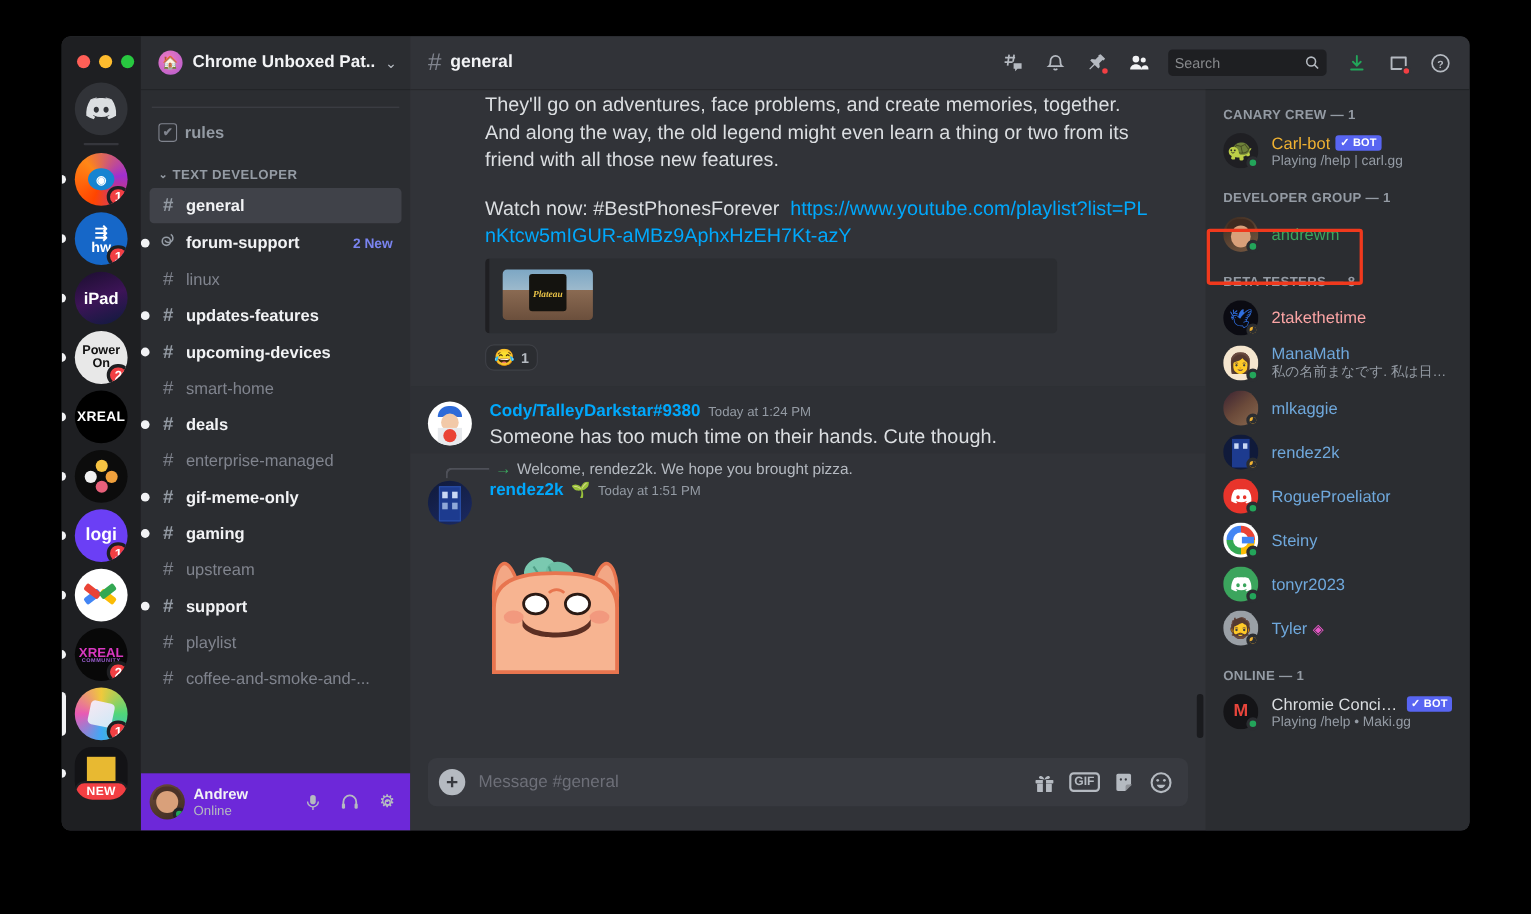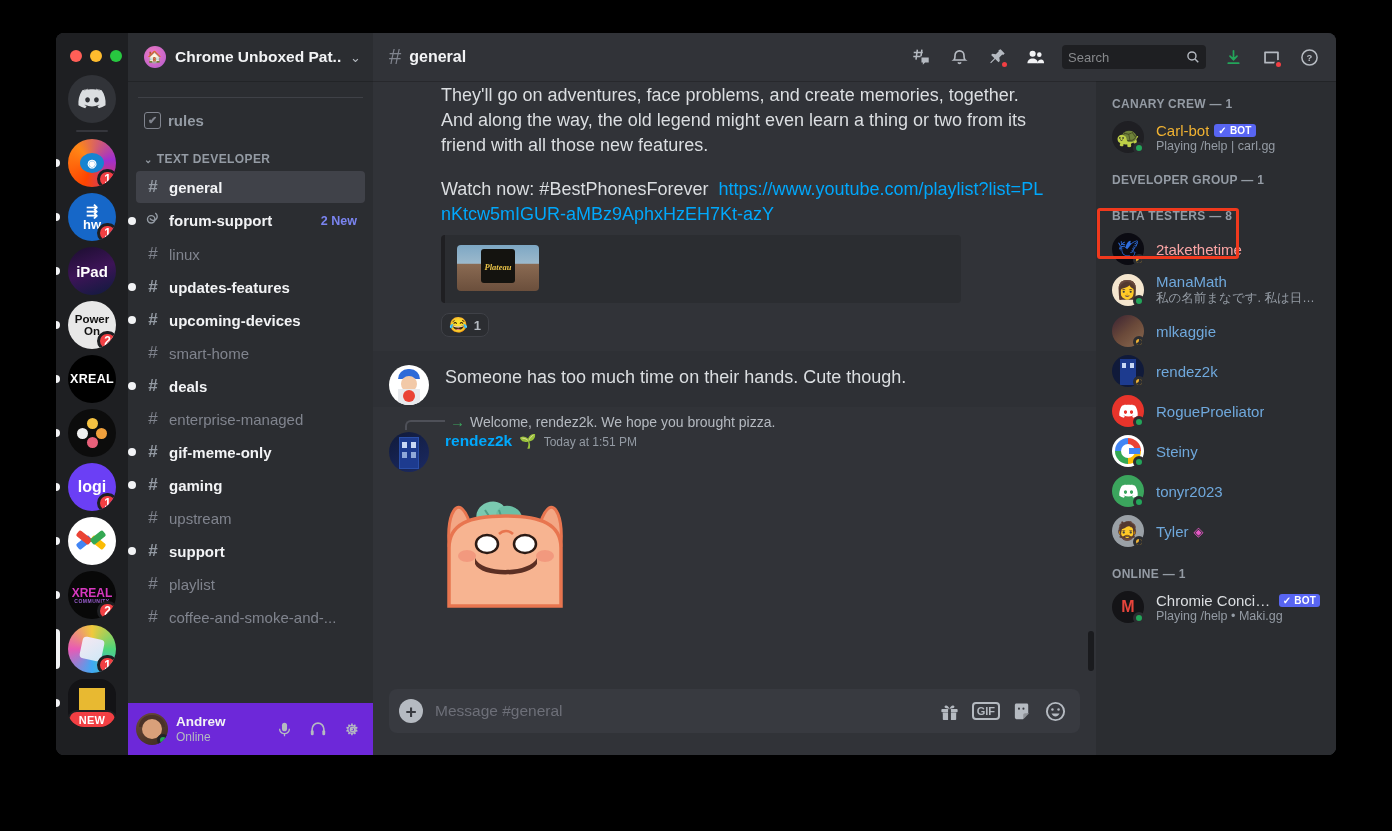--- a/index.html
+++ b/index.html
@@ -573,20 +573,24 @@
           </div>
 
           <div class="msg-group hl" style="margin-top:14px;">
             <div class="m-ava" style="background:#fff;">
               <div style="position:absolute;left:9px;top:4px;width:22px;height:10px;border-radius:11px 11px 0 0;background:#2f6bd8;"></div>
               <div style="position:absolute;left:12px;top:11px;width:16px;height:16px;border-radius:50%;background:#f2c9a8;"></div>
               <div style="position:absolute;left:9px;top:24px;width:22px;height:16px;background:#e8eaed;"></div>
               <div style="position:absolute;left:14px;top:25px;width:12px;height:12px;border-radius:50%;background:#ea4335;"></div>
             </div>
             <div class="m-body">
+              <div class="m-head">
+                <span class="m-name" style="color:#00a8fc;">Cody/TalleyDarkstar#9380</span>
+                <span class="m-time">Today at 1:24 PM</span>
+              </div>
               <div class="mtext">Someone has too much time on their hands.  Cute though.</div>
             </div>
           </div>
 
           <div class="reply-bar">
             <div class="reply-spine"></div>
             <span class="reply-arrow">→</span>
             <span class="reply-text">Welcome, rendez2k. We hope you brought pizza.</span>
           </div>
 
@@ -674,20 +678,36 @@
               </div>
               <div class="mem-txt">
                 <div class="mem-name" style="color: rgb(240, 178, 50);">
                   <span class="nm">Carl-bot</span>
                   <span class="botbadge">✓ BOT</span>
                 </div>
                 <div class="mem-sub">Playing /help | carl.gg</div>
               </div>
             </div>
             <div class="grp-title">DEVELOPER GROUP — 1</div>
+            <div class="mem">
+              <div class="mem-ava">
+                <div class="inner">
+                  <div style="width:32px;height:32px;background:linear-gradient(150deg,#3a2a20,#7a5a42);position:relative;">
+                    <div style="position:absolute;left:3px;top:2px;width:26px;height:11px;border-radius:13px 13px 0 0;background:#3f2b20;"></div>
+                    <div style="position:absolute;left:7px;top:8px;width:18px;height:20px;border-radius:50%;background:#d9a07a;"></div>
+                  </div>
+                </div>
+                <div class="mdot online"></div>
+              </div>
+              <div class="mem-txt">
+                <div class="mem-name" style="color: rgb(59, 165, 93);">
+                  <span class="nm">andrewm</span>
+                </div>
+              </div>
+            </div>
             <div class="grp-title">BETA TESTERS — 8</div>
             <div class="mem">
               <div class="mem-ava">
                 <div class="inner">
                   <div style="width:32px;height:32px;background:#0b0b12;display:flex;align-items:center;justify-content:center;font-size:17px;color:#2f6fe0;">🕊</div>
                 </div>
                 <div class="mdot idle"></div>
               </div>
               <div class="mem-txt">
                 <div class="mem-name" style="color: #fca5a5;">

